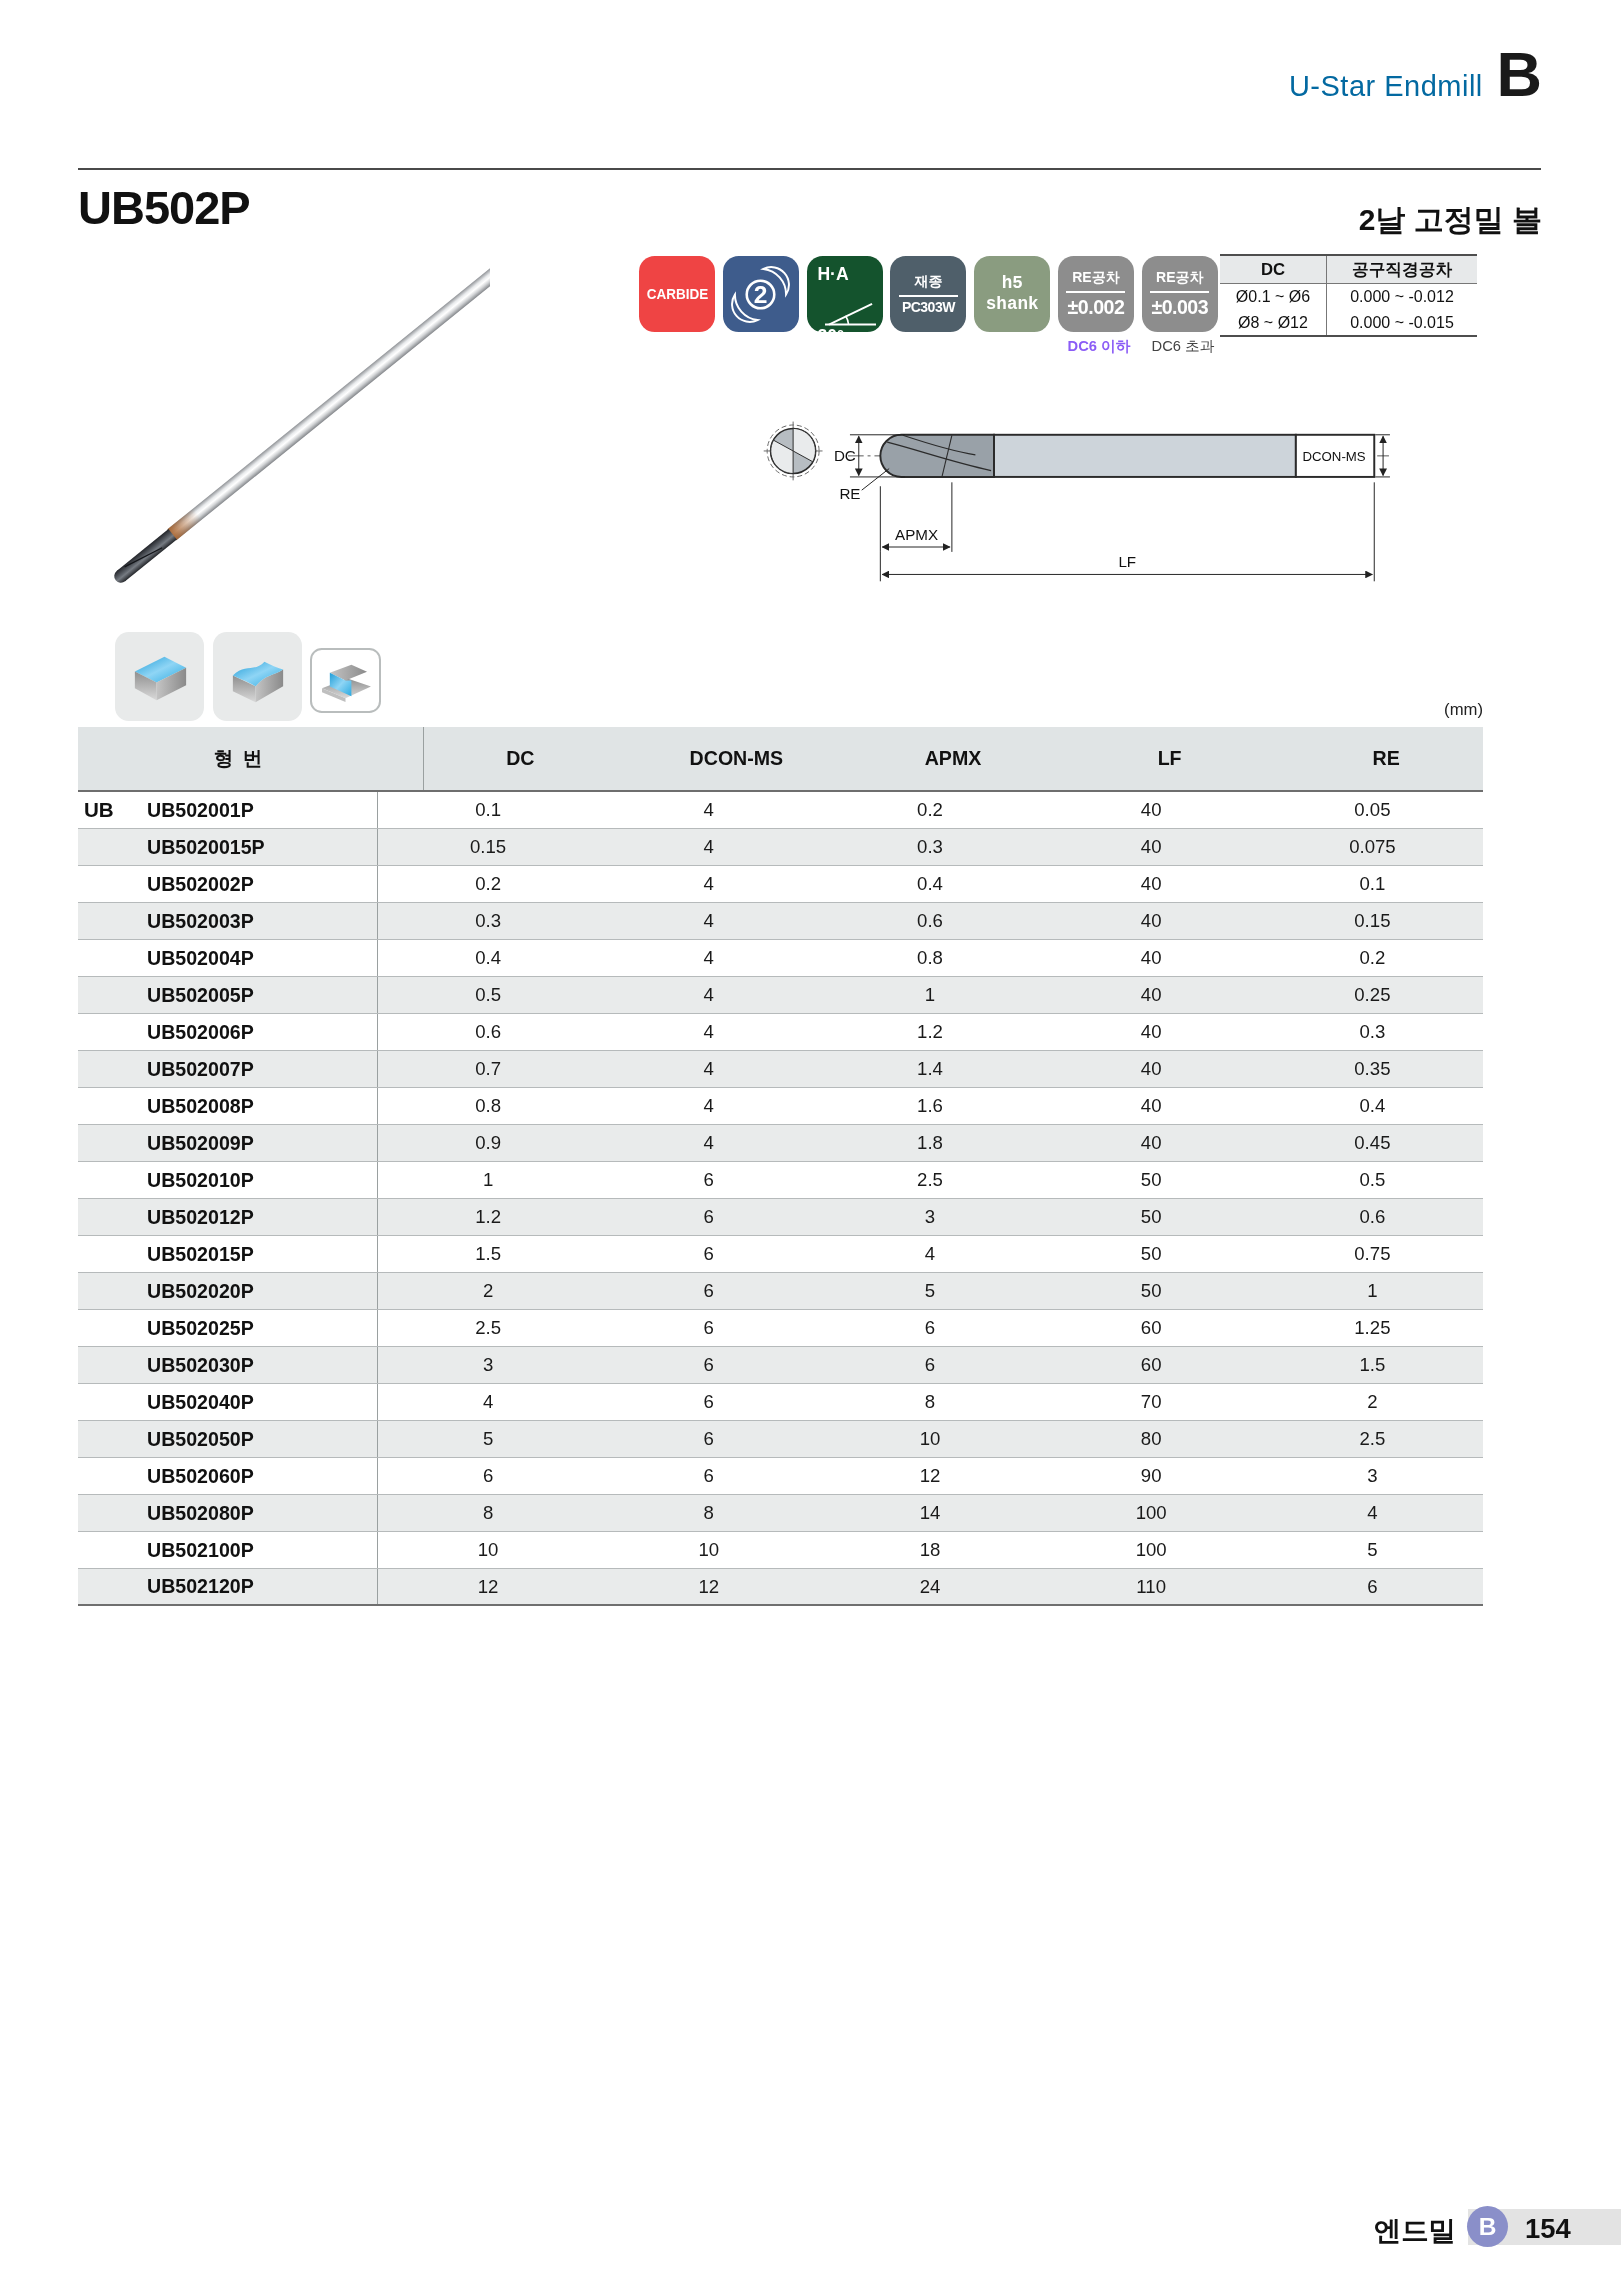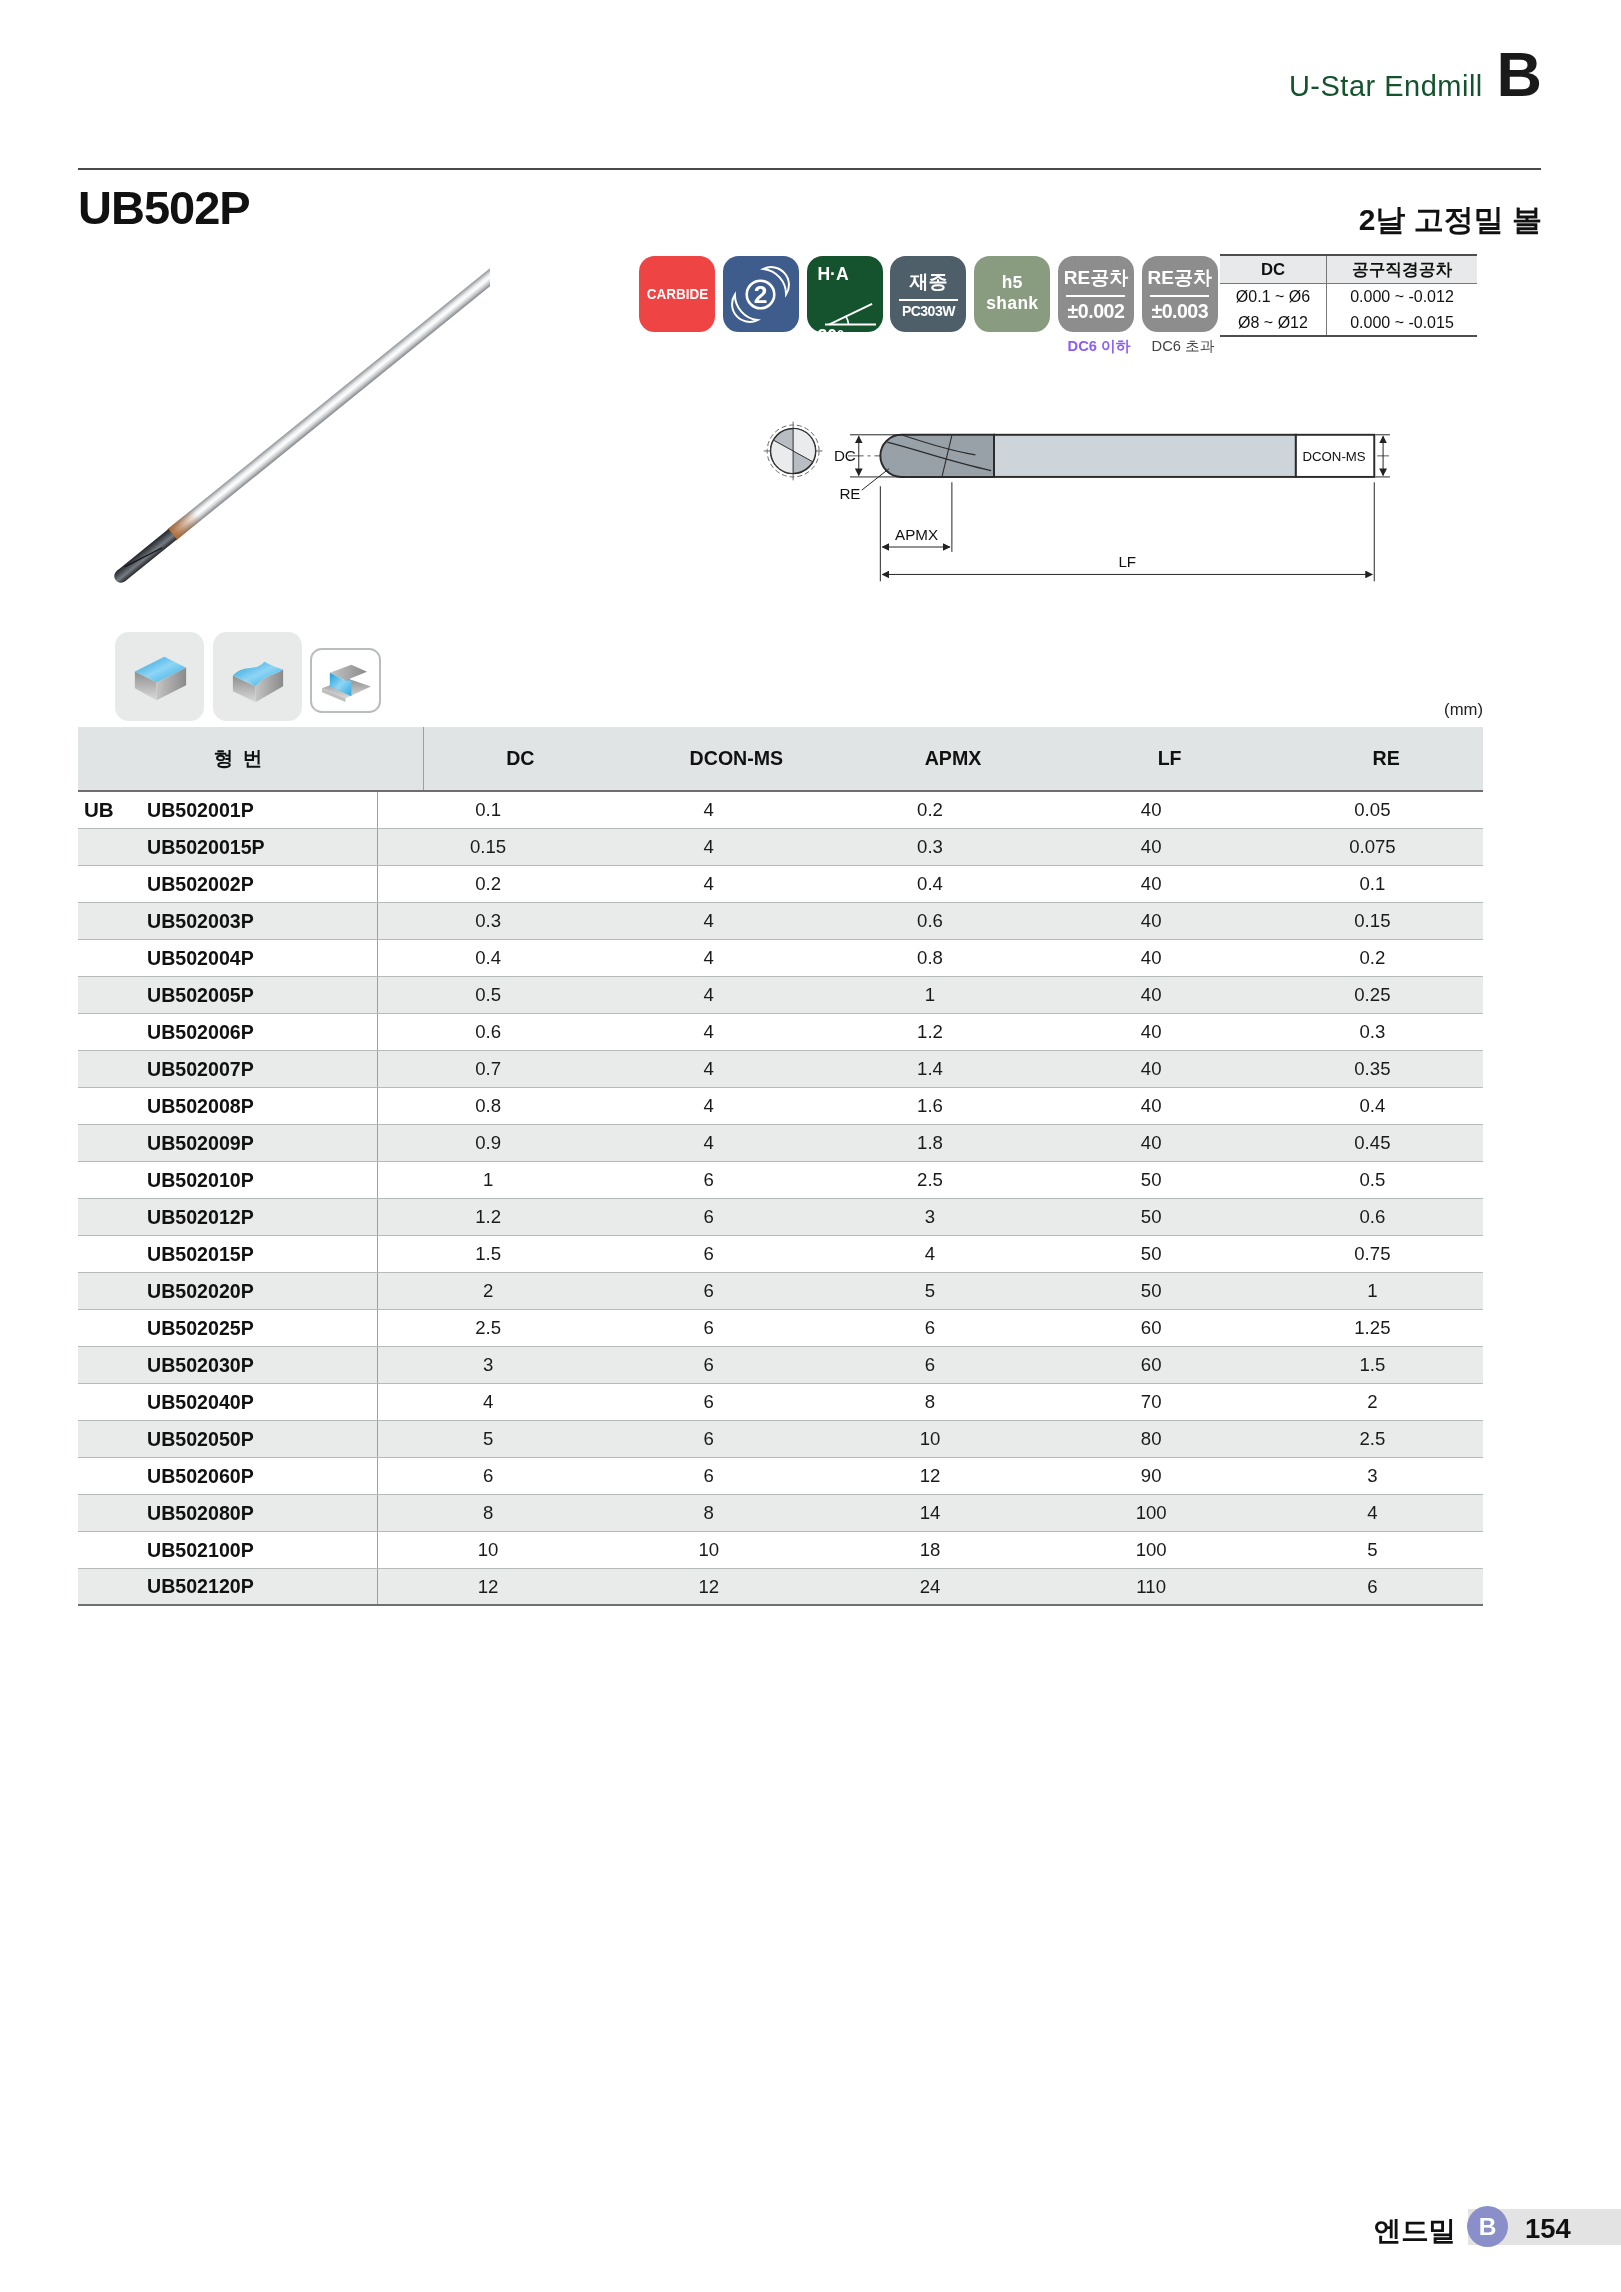--- a/index.html
+++ b/index.html
@@ -2,30 +2,30 @@
 <html><head>
 <meta charset="utf-8">
 <style>
   html,body{margin:0;padding:0;}
   body{
     width:1621px;height:2293px;position:relative;background:#ffffff;
     font-family:"Liberation Sans", sans-serif;color:#111;overflow:hidden;
   }
   
   .hdr{position:absolute;top:43px;right:79px;display:flex;align-items:baseline;}
-  .hdr-series{font-size:29px;color:#14532d;letter-spacing:0.5px;}
+  .hdr-series{font-size:29px;color:#0369a1;letter-spacing:0.5px;}
   .hdr-letter{font-size:63px;font-weight:bold;color:#1a1a1a;margin-left:13.7px;line-height:1;}
   .rule{position:absolute;left:78px;top:168px;width:1463px;height:2px;background:#4a4a4a;}
   .title{position:absolute;left:78px;top:180px;font-size:47px;font-weight:bold;letter-spacing:-1px;}
   .subtitle{position:absolute;top:200px;right:79px;font-size:30px;font-weight:bold;}
   
   .badges{position:absolute;left:639px;top:256px;display:flex;gap:7.8px;}
   .badge{width:76px;height:76px;border-radius:15.7px;color:#fff;box-sizing:border-box;
          display:flex;flex-direction:column;align-items:center;justify-content:center;text-align:center;}
-  .badge .b-top{font-size:19px;font-weight:bold;}
+  .badge .b-top{font-size:14px;font-weight:bold;}
   .badge .b-div{width:59px;height:2px;background:#fff;margin:3.9px auto 2.9px;}
   .badge .b-big{font-size:19.6px;font-weight:bold;letter-spacing:-0.5px;}
   .badge.carbide{font-size:14.7px;font-weight:bold;transform:none;}
   .badge.carbide span{display:inline-block;transform:scaleX(.92);}
   .badge.ha{align-items:flex-start;justify-content:flex-start;position:relative;padding:8.8px 0 0 10.8px;}
   .badge.ha .b-line{font-size:17.6px;font-weight:bold;line-height:1.12;}
   .badge.ha svg{position:absolute;right:4.9px;bottom:5.9px;}
   .badge.h5 .b-line{font-size:17.6px;font-weight:bold;line-height:1.22;font-family:Liberation Mono, monospace;}
   .badge-note{position:absolute;width:76px;text-align:center;top:337px;font-size:14.7px;}
   .badge-note.n1{left:1061px;font-weight:bold;color:#8b5cf6;}

